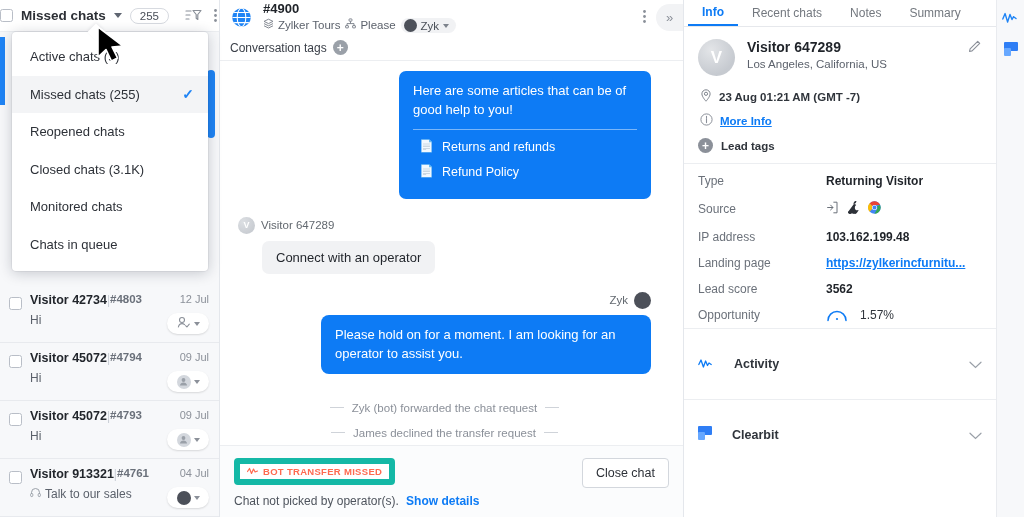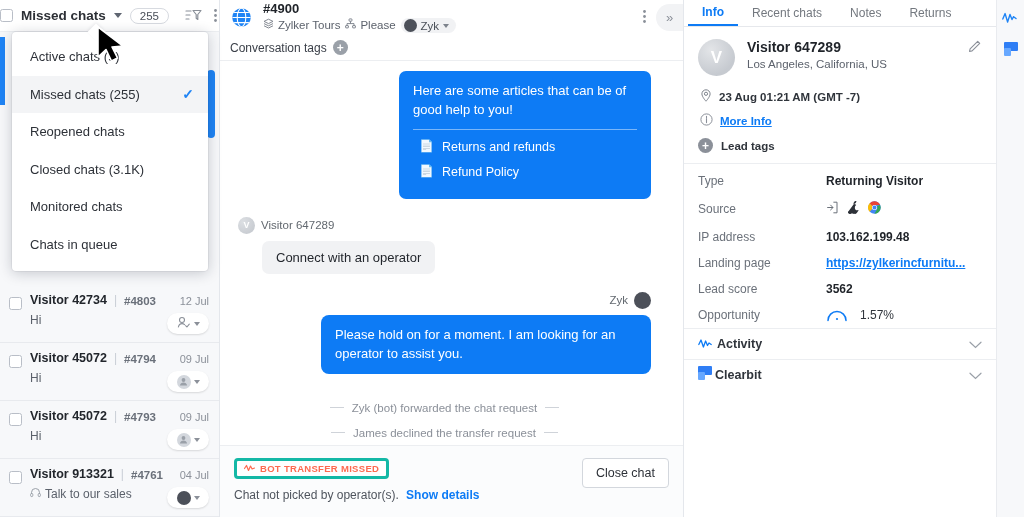--- a/index.html
+++ b/index.html
@@ -35,21 +35,21 @@
     font-size: 11.5px; color: #4a4f58; background:#fff;
   }
   .tb-spacer { flex: 1; }
   .tb-icon { color:#8a9099; display:flex; align-items:center; }
 
   .chat-row {
     position: relative; height: 58px; padding: 8px 10px 8px 30px;
     border-bottom: 1px solid #e8eaee; background: #f7f8fa; cursor: pointer;
   }
   .chat-row .cb { position: absolute; left: 9px; top: 12px; }
-  .row-top { display:flex; align-items:flex-end; gap:7px; }
+  .row-top { display:flex; align-items:flex-start; }
   .row-name { font-size: 12.5px; color: #22262c; font-weight: 700; }
   .row-div { color:#c9ced6; font-size: 12px; }
   .row-id { font-size: 11.5px; color: #6a707a; font-weight: 600; }
   .row-date { margin-left:auto; font-size: 11px; color: #8b9099; }
   .row-msg { margin-top: 6px; font-size: 12px; color: #5b616b; display:flex; align-items:center; gap:4px;}
   .row-pill {
     position:absolute; right: 10px; bottom: 8px;
     width: 42px; height: 21px; background:#fff; border-radius: 11px;
     box-shadow: 0 1px 2px rgba(0,0,0,.13); display:flex; align-items:center;
     justify-content: center; gap: 3px;
@@ -140,21 +140,21 @@
   .bubble-out {
     background:#0d7bf5; color:#fff; border-radius: 8px; padding: 10px 14px;
     font-size: 13px; line-height:1.5; max-width: 330px;
   }
   .sysline { display:flex; align-items:center; justify-content:center; gap: 8px; margin: 13px 0; }
   .sysline .dash { width: 14px; height:1px; background:#cfd3d9; }
   .sysline .txt { font-size: 11.5px; color:#8b9099; }
 
   .conv-footer { border-top:1px solid #eceef1; background:#fbfcfd; padding: 12px 14px; height: 72px; display:flex; align-items:flex-start; }
   .badge-missed {
-    display:inline-flex; align-items:center; gap:5px; border:3px solid #14b8a6;
+    display:inline-flex; align-items:center; gap:5px; border:6px solid #14b8a6;
     color:#ff6a50; border-radius: 4px; font-size: 9.5px; font-weight:700;
     letter-spacing:.3px; padding: 2px 7px; background: #fff;
   }
   .foot-note { margin-top: 9px; font-size: 12px; color:#4e545d; }
   .foot-link { color:#0d7bf5; font-weight:700; text-decoration:none; margin-left:4px; }
   .close-btn {
     margin-left:auto; border:1px solid #d3d7dd; background:#fff; border-radius:4px;
     font-size:12.5px; color:#2d3138; padding: 7px 13px; cursor:pointer;
   }
 
@@ -180,21 +180,21 @@
   .mi-link { color:#0d7bf5; text-decoration: underline; font-weight:700; font-size: 11.5px;}
   .lead-row { display:flex; align-items:center; gap:8px; padding: 7px 14px 10px 14px; border-bottom: 1px solid #eceef1;}
   .lead-plus { width:15px;height:15px;border-radius:50%;background:#8b9099;color:#fff;display:flex;align-items:center;justify-content:center;font-size:12px;font-weight:700;line-height:1;}
   .lead-txt { font-size:11.5px; font-weight:700; color:#2f343b; }
 
   .kv { display:flex; align-items:center; padding: 6px 14px; }
   .kv-k { width: 128px; font-size: 12px; color:#6b717a; flex:none; }
   .kv-v { font-size: 12px; color:#1f2329; font-weight:700; }
   .kv-v.link { color:#0d7bf5; font-weight:700; }
   .src-icons { display:flex; align-items:center; gap:9px; }
-  .sect { border-top:1px solid #eceef1; display:flex; align-items:center; gap:3px; padding: 6px 14px; }
+  .sect { border-top:1px solid #eceef1; display:flex; align-items:center; gap:20px; padding: 26px 14px; }
   .sect-name { font-size: 12.5px; color:#2f343b; font-weight:600; }
   .chev { margin-left:auto; color:#9aa0a8; }
   .rail { width: 28px; background:#f7f8fa; border-left:1px solid #e9ebef; display:flex; flex-direction:column; align-items:center; padding-top: 6px; gap: 14px; flex:none;}
 </style>
 </head>
 <body>
 
 <div id="app">
 
   <div class="left-pane">
@@ -480,21 +480,21 @@
     </div>
   </div>
 
   <div class="right-pane">
     <div style="display:flex;flex:1;min-height:0;">
       <div style="flex:1;min-width:0;display:flex;flex-direction:column;">
         <div class="rp-tabs">
           <div class="rp-tab active">Info</div>
           <div class="rp-tab">Recent chats</div>
           <div class="rp-tab">Notes</div>
-          <div class="rp-tab">Returns</div>
+          <div class="rp-tab">Summary</div>
         </div>
 
         <div class="rp-body">
           <div class="vis-head">
             <span class="av-big">V</span>
             <div>
               <div class="vis-name">Visitor 647289</div>
               <div class="vis-loc">Los Angeles, California, US</div>
             </div>
             <span class="pencil">

